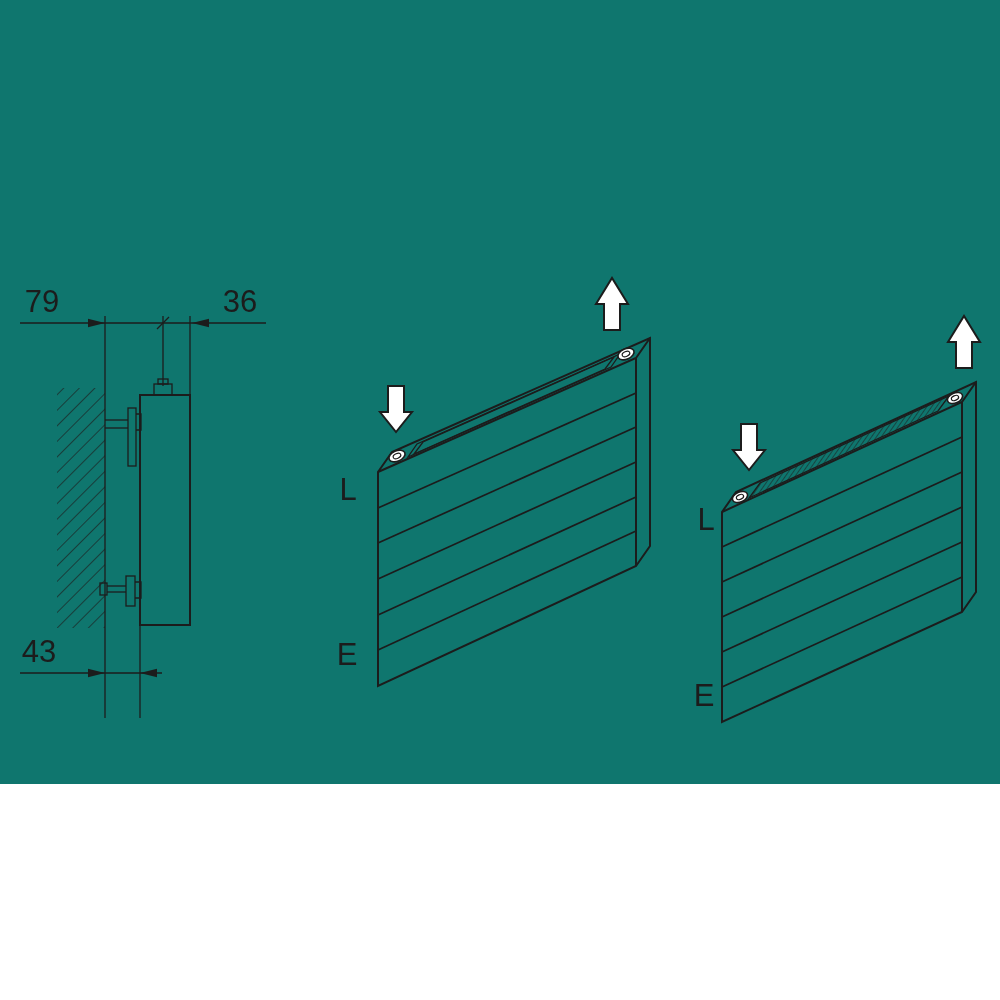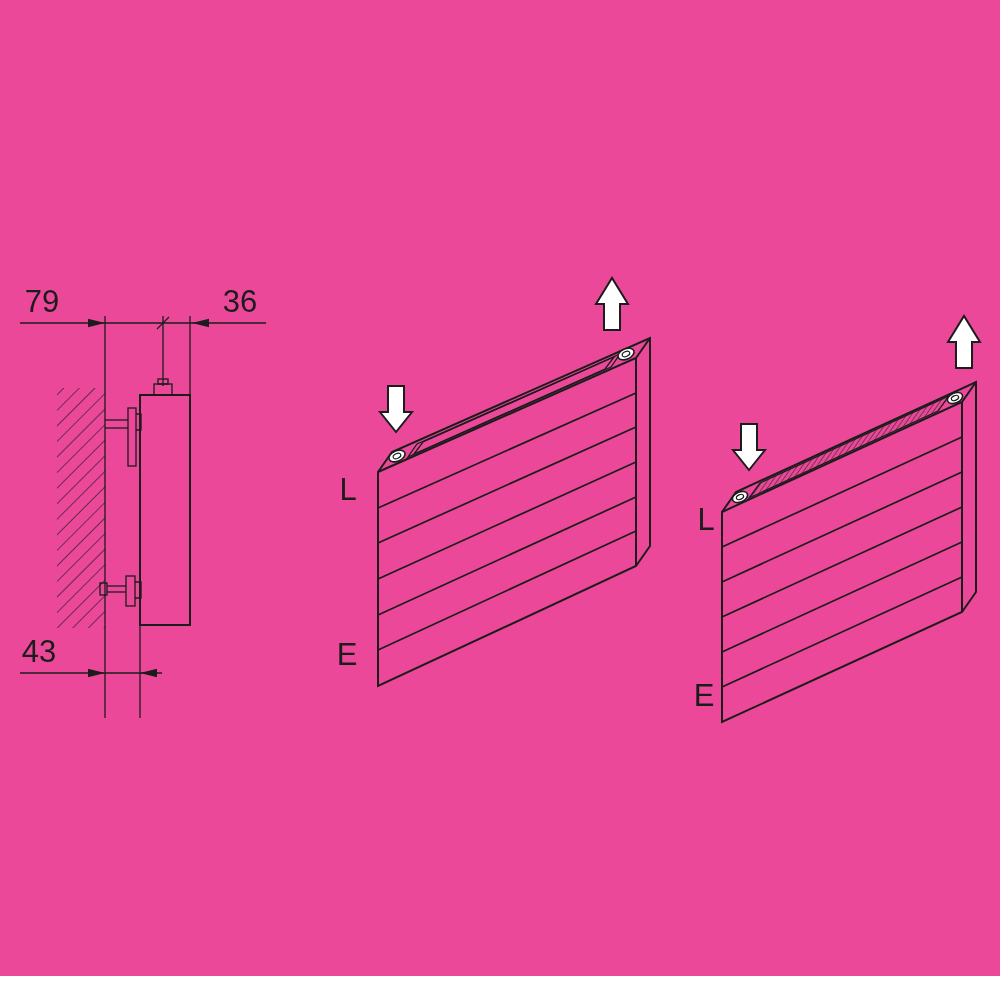--- a/index.html
+++ b/index.html
@@ -1,19 +1,19 @@
 <!DOCTYPE html>
 <html><head>
 <meta charset="utf-8">
 <style>
   html,body{margin:0;padding:0;background:#ffffff;}
   .stage{
     position:relative;
-    width:1000px;height:976px;
-    background:#ec4899;
+    width:1000px;height:784px;
+    background:#0f766e;
     font-family:"Liberation Sans", sans-serif;
     overflow:hidden;
   }
   svg{display:block;}
   .outline{fill:none;stroke:#1c1c1c;stroke-width:2;}
   .thin{fill:none;stroke:#1c1c1c;stroke-width:1.3;}
   .slat{fill:none;stroke:#1c1c1c;stroke-width:1.7;}
   .arrowhead{fill:#1c1c1c;stroke:none;}
   .hollow-arrow{fill:#ffffff;stroke:#1c1c1c;stroke-width:2;stroke-linejoin:miter;}
   .boss{fill:#ffffff;stroke:#1c1c1c;stroke-width:1.6;}

